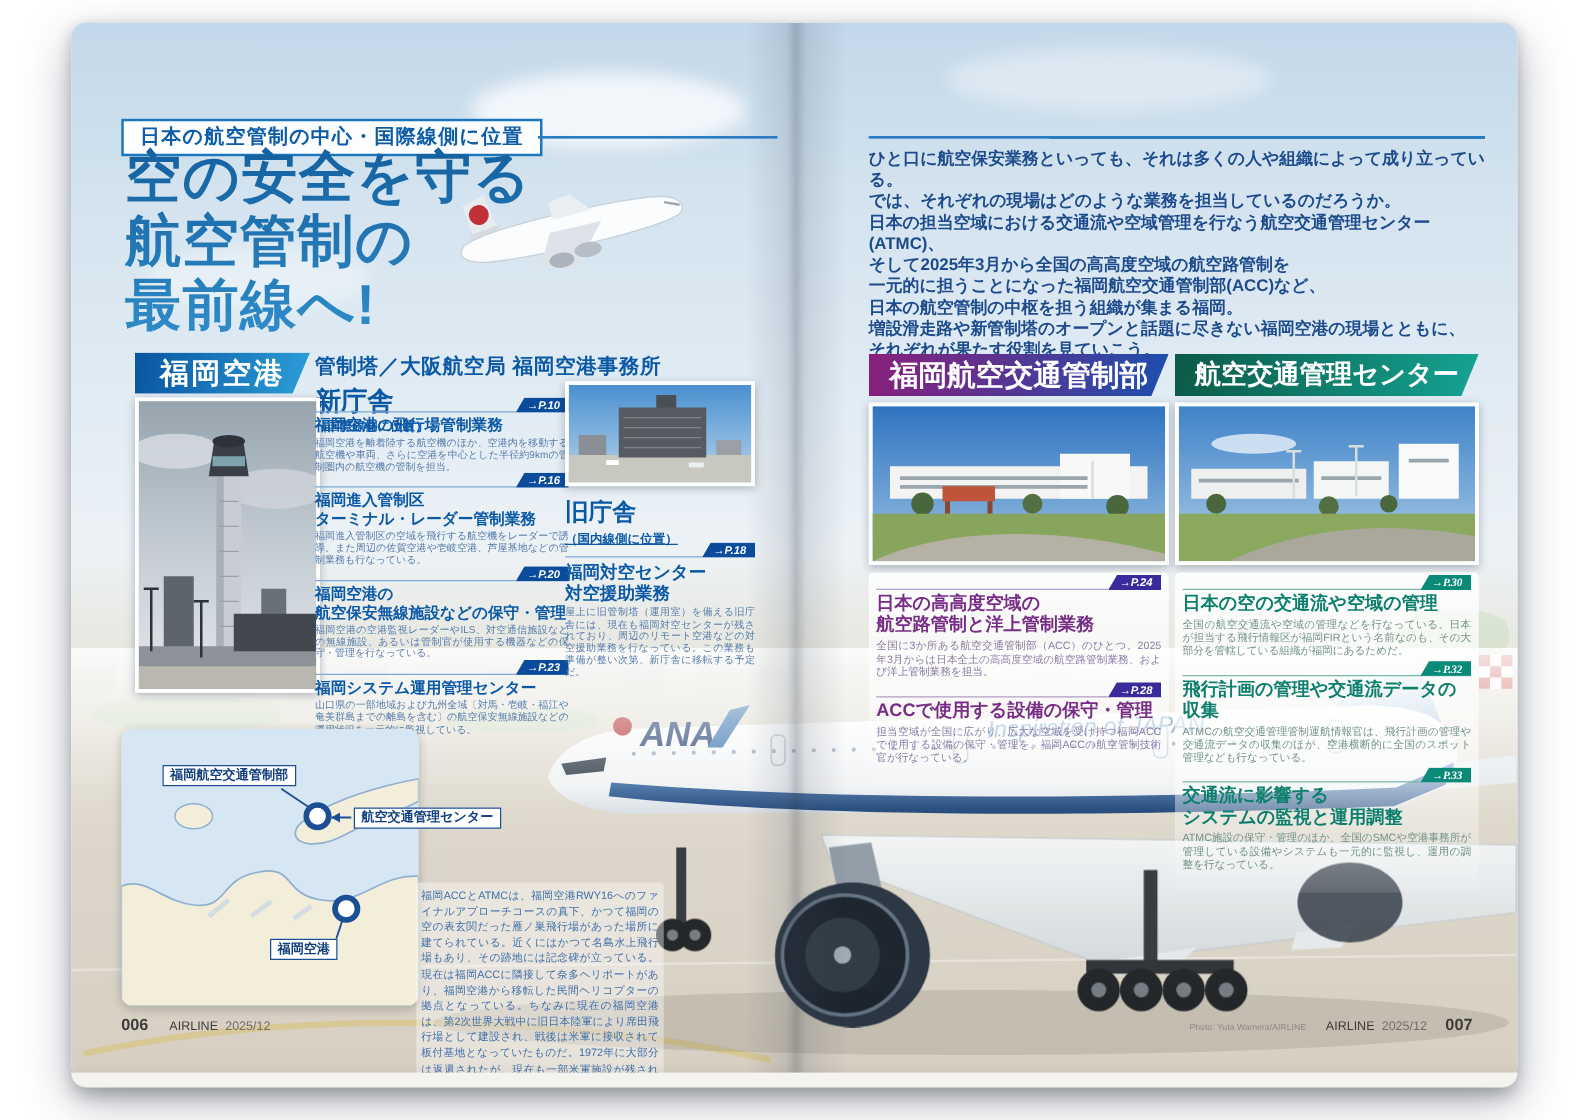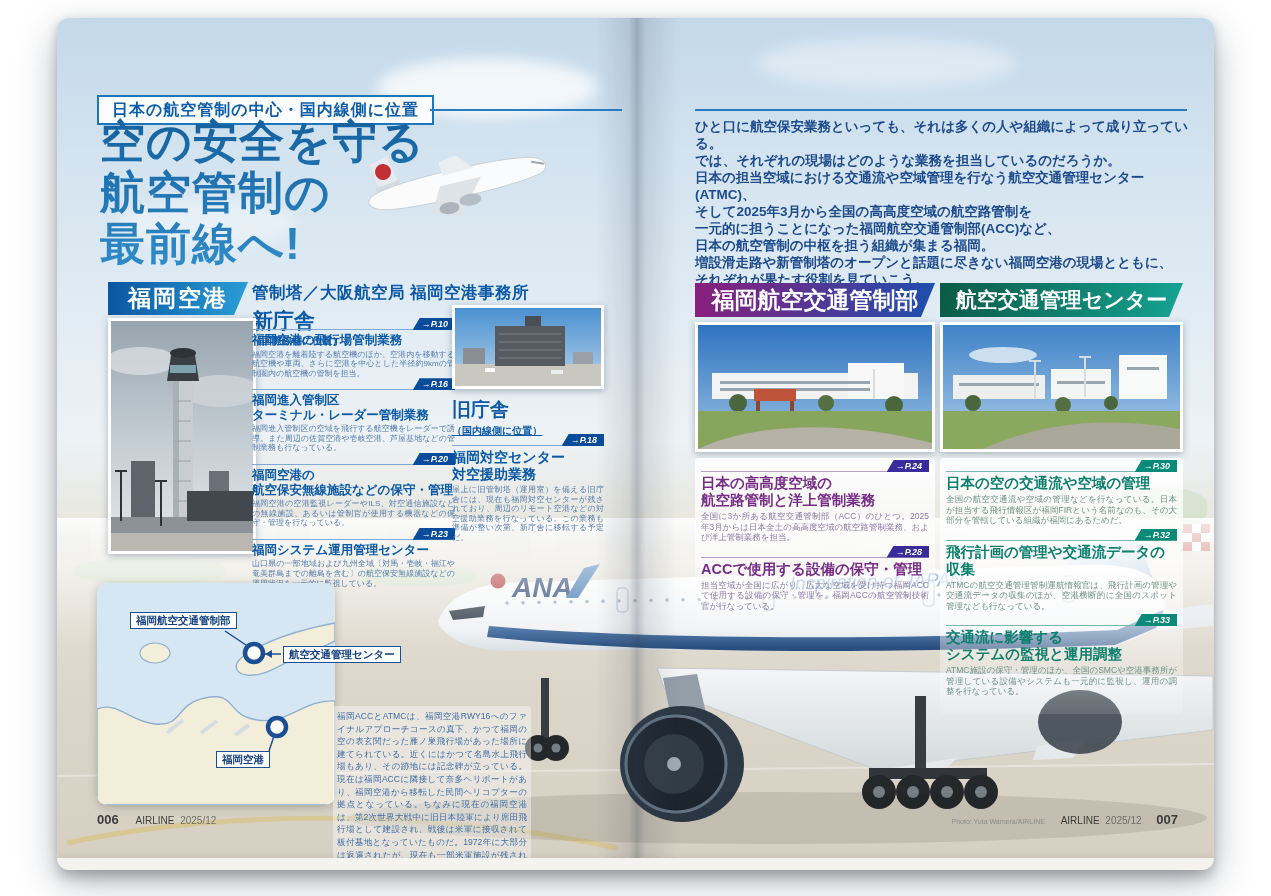--- a/index.html
+++ b/index.html
@@ -73,21 +73,21 @@
   .col-items{width:100%;}
   .fade-panel{background:linear-gradient(180deg,rgba(255,255,255,.85) 0%,rgba(255,255,255,.55) 60%,rgba(255,255,255,.12) 100%);
     border-radius:4px;padding:6px 6px 10px;box-sizing:border-box;}
   #acc-col{left:638px;top:440px;width:240px;}
   #atmc-col{left:883px;top:440px;width:243px;}
   .purple .rule{border-top-color:#b39fc6;}
   .purple .pref{background:#3a2b9d;}
   .purple .it-title{color:#772d86;font-size:14.5px;line-height:17px;}
   .purple .it-body{color:#8a7ba6;font-size:8.5px;line-height:10.5px;}
   .teal .rule{border-top-color:#79b8ab;}
-  .teal .pref{background:#0a8a78;}
+  .teal .pref{background:#0a8a78;font-family:Liberation Serif, serif;}
   .teal .it-title{color:#0c7f6d;font-size:14.5px;line-height:17px;}
   .teal .it-body{color:#6f9287;font-size:8.5px;line-height:10.5px;}
   .col-items .item{margin-bottom:7px;}
   .col-items .rule{margin-top:5px;}
 
   
   #map-card{left:40px;top:565px;width:238px;height:222px;border-radius:10px;overflow:hidden;
     box-shadow:0 2px 8px rgba(60,70,60,.3);}
   .map-label{position:absolute;background:#fff;border:1.5px solid #1b4f93;color:#123f7e;
     font-size:10.5px;font-weight:bold;line-height:15px;padding:0 5px;white-space:nowrap;}
@@ -247,21 +247,21 @@
       <circle cx="822" cy="274" r="6" fill="#6e767e"></circle>
         <circle cx="856" cy="274" r="6" fill="#6e767e"></circle>
       <circle cx="890" cy="274" r="6" fill="#6e767e"></circle>
         <circle cx="924" cy="274" r="6" fill="#6e767e"></circle>
     </g>
     <rect x="0" y="0" width="1157" height="130" fill="url(#fadeWhite)"></rect>
   </svg>
 
   <div id="gutter"></div>
 
-  <div id="kicker" class="abs">日本の航空管制の中心・国内線側に位置</div>
+  <div id="kicker" class="abs">日本の航空管制の中心・国際線側に位置</div>
   <div class="kicker-line abs" style="left:373px;width:192px;"></div>
   <div class="kicker-line abs" style="left:638px;width:492px;"></div>
 
   <div id="title" class="abs">
     <div>空の安全を守る</div>
     <div>航空管制の</div>
     <div>最前線へ!</div>
   </div>
 
   <svg class="abs" style="left:290px;top:96px;" width="215" height="130" viewBox="0 0 215 130">

